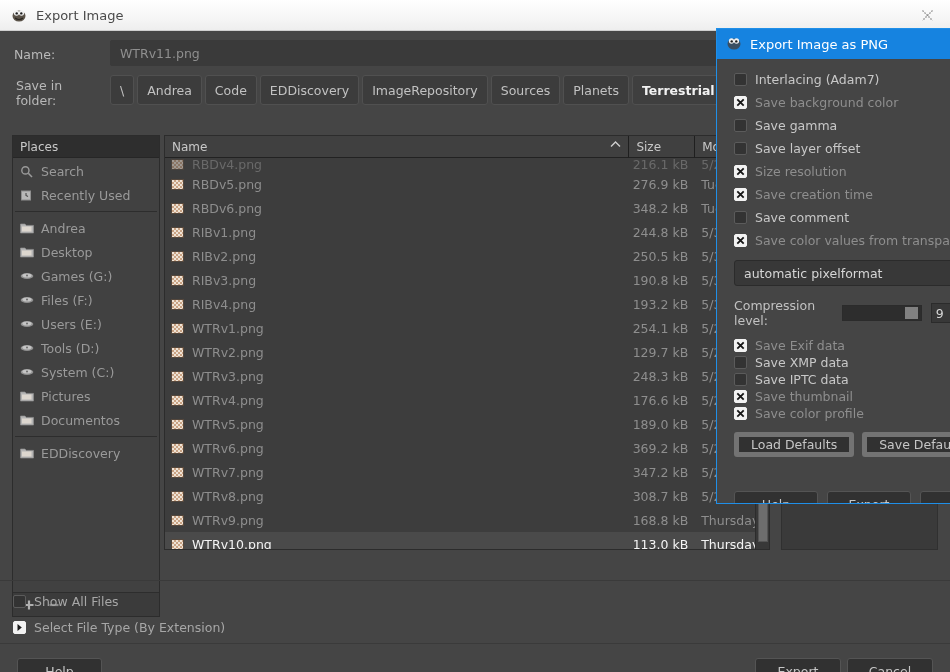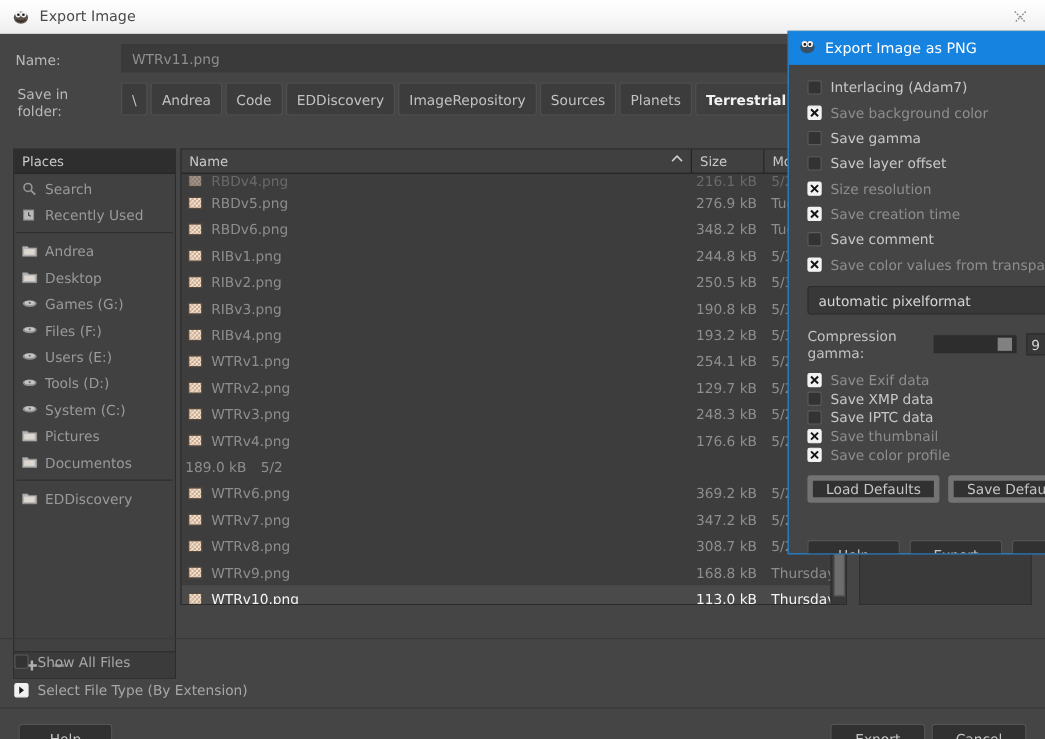--- a/index.html
+++ b/index.html
@@ -479,20 +479,24 @@
         </div>
         <div class="frow">
           <div class="fc-name">
             <span class="thumb"></span>
             <span>WTRv4.png</span>
           </div>
           <div class="fc-size">176.6 kB</div>
           <div class="fc-mod">5/2</div>
         </div>
         <div class="frow">
+          <div class="fc-name">
+            <span class="thumb"></span>
+            <span>WTRv5.png</span>
+          </div>
           <div class="fc-size">189.0 kB</div>
           <div class="fc-mod">5/2</div>
         </div>
         <div class="frow">
           <div class="fc-name">
             <span class="thumb"></span>
             <span>WTRv6.png</span>
           </div>
           <div class="fc-size">369.2 kB</div>
           <div class="fc-mod">5/2</div>
@@ -623,21 +627,21 @@
           </span>
           <span class="lbl-on">Save color values from transparent</span>
         </div>
       </div>
 
     <div id="pixelformat">
       <span>automatic pixelformat</span>
     </div>
 
     <div id="compress-row">
-      <span id="compress-label">Compression gamma:</span>
+      <span id="compress-label">Compression level:</span>
       <span id="compress-slider">
         <span id="compress-handle"></span>
       </span>
       <span id="compress-spin">
         <span>9</span>
       </span>
     </div>
 
     <div id="png-metadata">
         <div class="png-chk-row tight">

